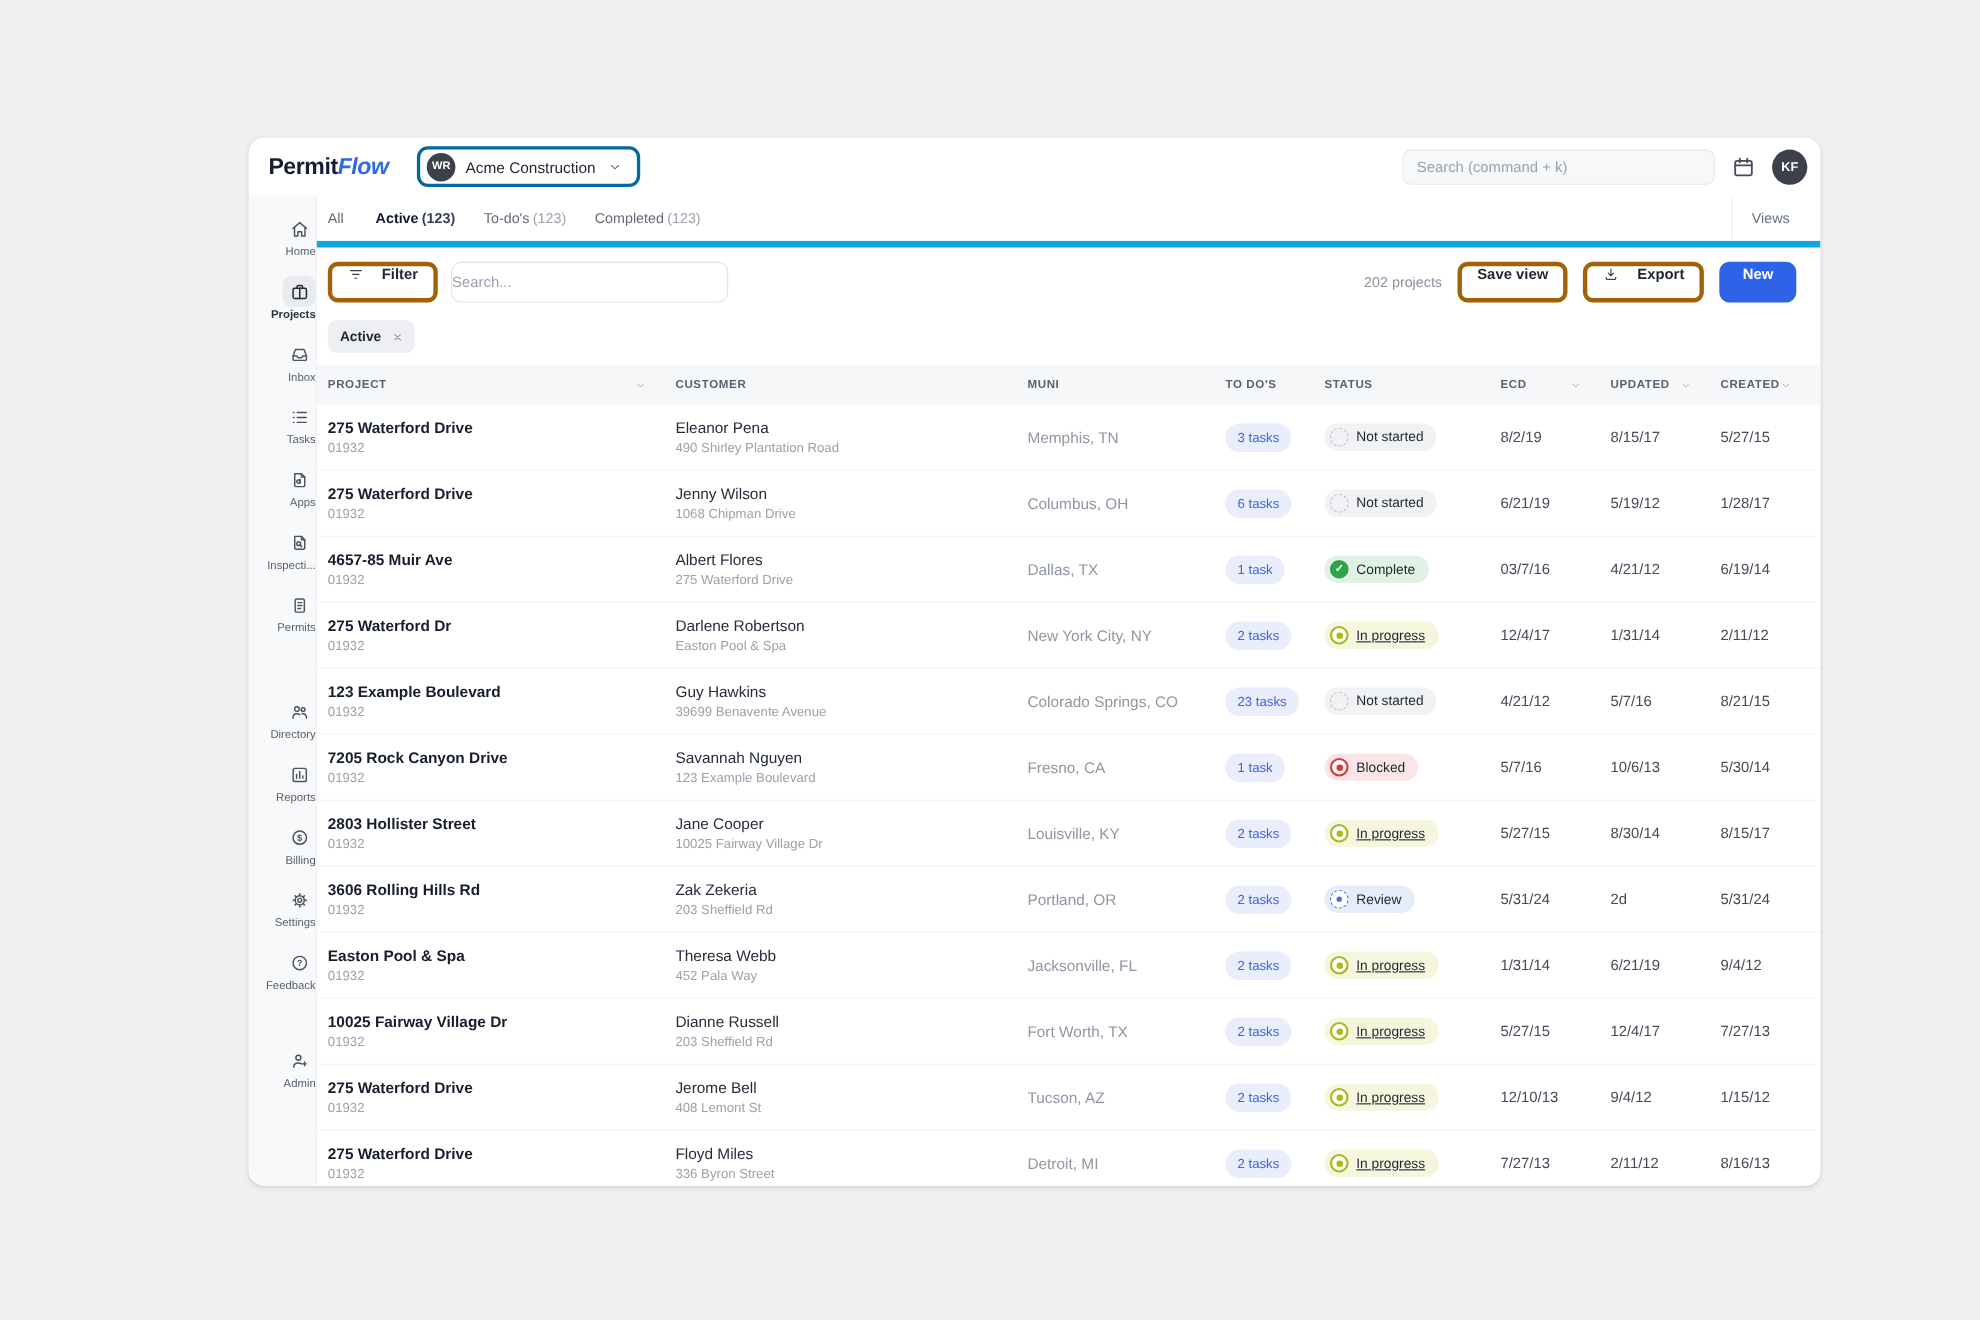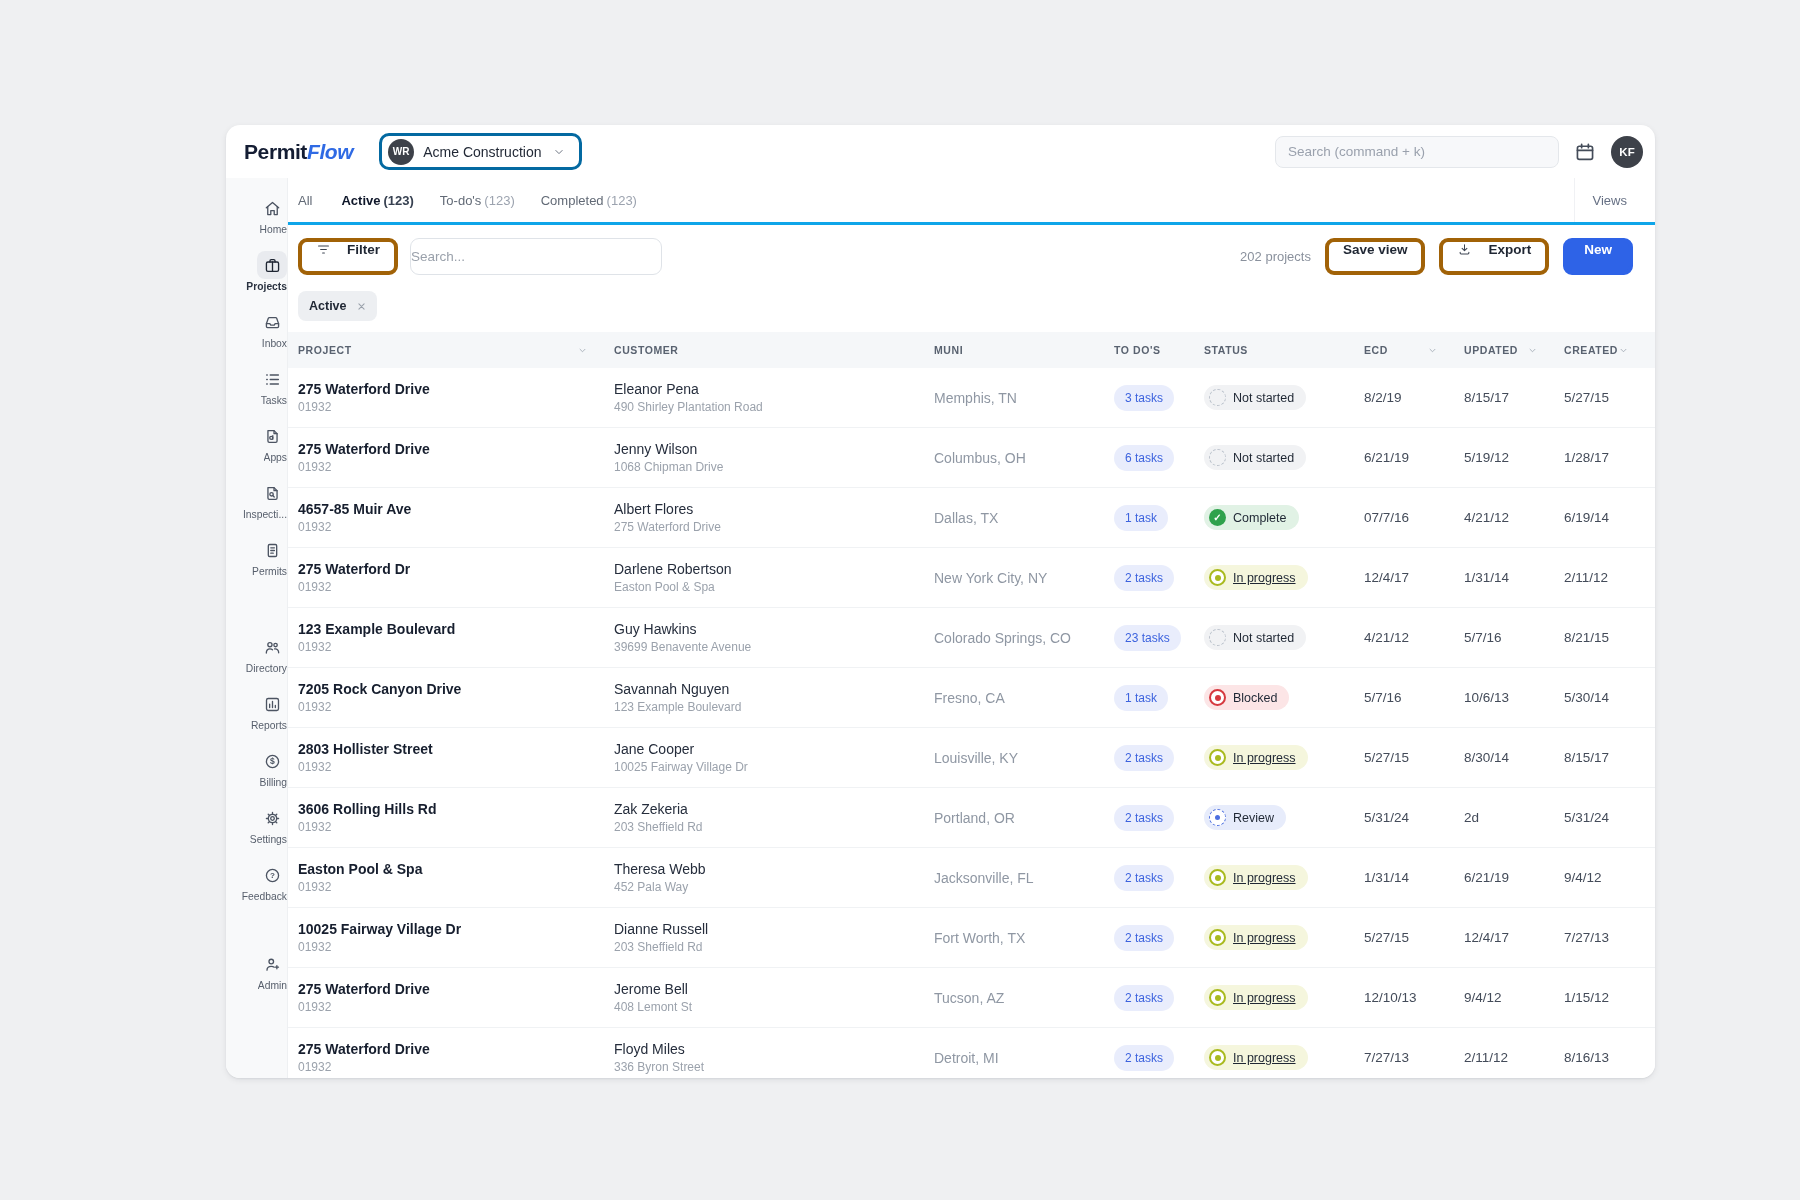--- a/index.html
+++ b/index.html
@@ -49,21 +49,21 @@
   .nav-item .ic svg { width:19px; height:19px; }
   .nav-item .lbl { margin-top:2px; font-size:10.3px; color:#565e6b; max-width:58px; overflow:hidden;
     text-overflow:ellipsis; white-space:nowrap; text-align:center; }
   .nav-item.active .ic { background:#e9ebef; color:#1f2633; }
   .nav-item.active .lbl { color:#2a3240; font-weight:600; }
   .nav-item.gap-before { margin-top:40px; }
   .nav-item.gap-before-sm { margin-top:32px; }
   
   .main { flex:1; display:flex; flex-direction:column; min-width:0; }
   .tabs-row { height:47px; flex:0 0 47px; display:flex; align-items:center; gap:26px;
-    padding:0 28px 0 10px; border-bottom:3px solid #0ea5e9; }
+    padding:0 28px 0 10px; border-bottom:6px solid #0ea5e9; }
   .tab { font-size:13px; color:#626a76; cursor:pointer; white-space:nowrap; }
   .tab .cnt { color:#9ca3af; margin-left:3px; }
   .tab.active { color:#0f172a; font-weight:700; }
   .tab.active .cnt { color:#374151; font-weight:600; }
   .views-btn { margin-left:auto; font-size:13px; color:#667084; padding-left:18px;
     border-left:1px solid #f0f1f4; height:100%; display:flex; align-items:center; cursor:pointer; }
   .toolbar { display:flex; align-items:center; gap:12px; padding:13px 22px 0 10px; height:50px; flex:0 0 50px; }
   .btn { height:37px; display:inline-flex; align-items:flex-start; gap:16px; border:4px solid #a16207;
     border-radius:9px; background:#fff; padding:0 14px; font-size:13.5px; font-weight:600; color:#1f2633; cursor:pointer; font-family:inherit;}
   .btn svg { width:15px; height:15px; color:#3c4452; }
@@ -440,21 +440,21 @@
     <div class="cell c-muni">Dallas, TX</div>
     <div class="cell">
       <span class="task-pill">1 task</span>
     </div>
     <div class="cell">
       <span class="status-pill st-complete">
         <span class="st-ico"></span>
         <span class="st-label">Complete</span>
       </span>
     </div>
-    <div class="cell c-date">07/7/16</div>
+    <div class="cell c-date">03/7/16</div>
     <div class="cell c-date">4/21/12</div>
     <div class="cell c-date">6/19/14</div>
   </div>
           <div class="grid trow">
     <div class="cell">
       <div class="pj-title">275 Waterford Dr</div>
       <div class="pj-sub">01932</div>
     </div>
     <div class="cell">
       <div class="cu-name">Darlene Robertson</div>

